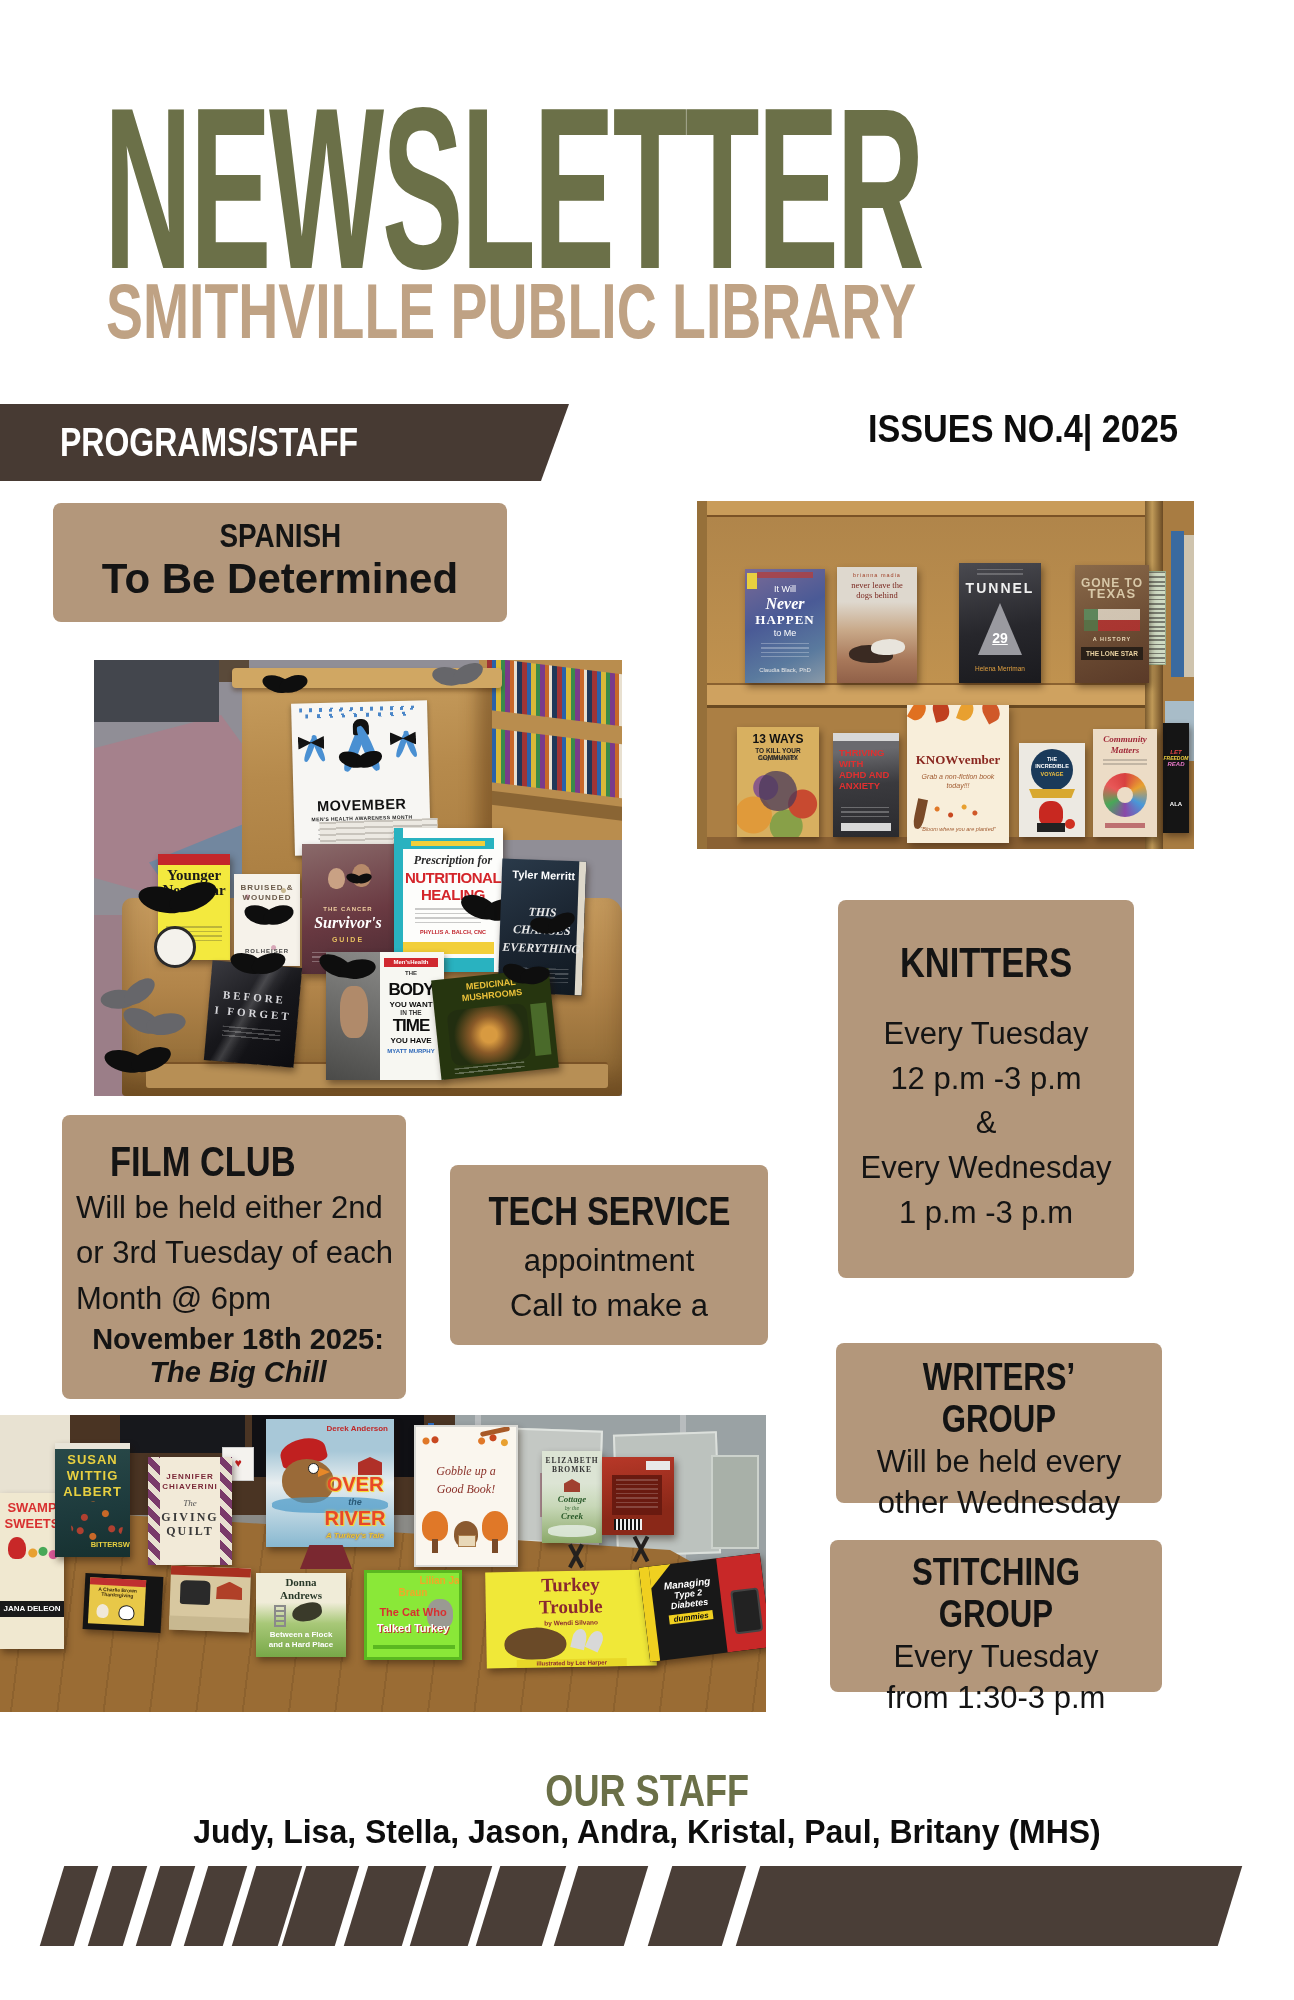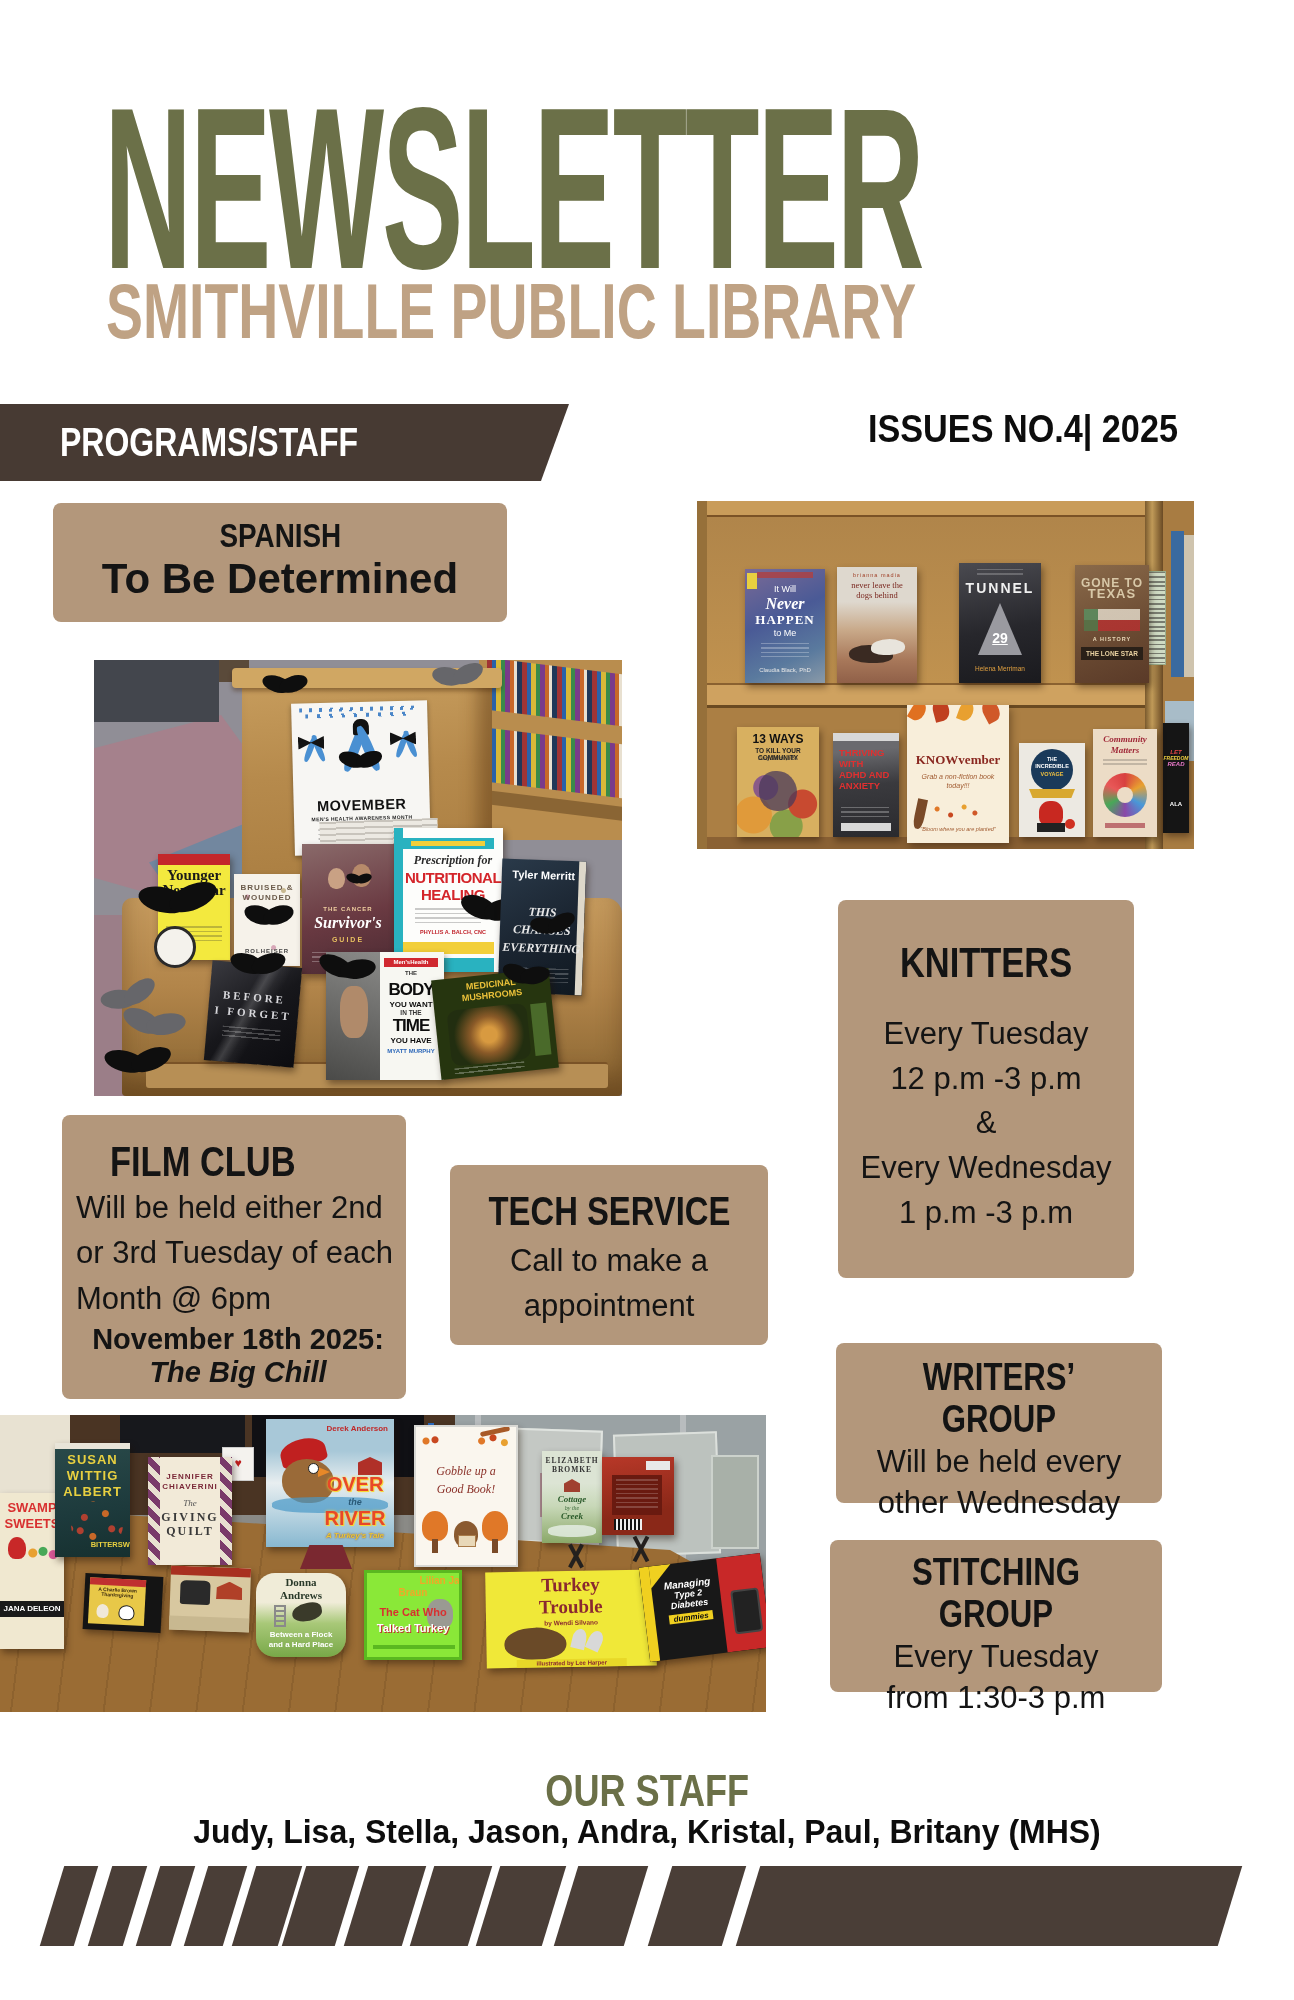--- a/index.html
+++ b/index.html
@@ -331,22 +331,22 @@
     <div class="bt"><span class="cond cond-l">FILM CLUB</span></div>
     <div class="bl">Will be held either 2nd</div>
     <div class="bl">or 3rd Tuesday of each</div>
     <div class="bl">Month @ 6pm</div>
     <div class="date">November 18th 2025:</div>
     <div class="movie">The Big Chill</div>
   </section>
 
   <section class="box tech">
     <div class="bt"><span class="cond">TECH SERVICE</span></div>
+    <div class="bl">appointment</div>
     <div class="bl">Call to make a</div>
-    <div class="bl">appointment</div>
   </section>
 
   <section class="box writers">
     <div class="bt"><span class="cond">WRITERS’ GROUP</span></div>
     <div class="bl">Will be held every</div>
     <div class="bl">other Wednesday</div>
   </section>
 
   <section class="box stitch">
     <div class="bt"><span class="cond">STITCHING GROUP</span></div>
@@ -448,21 +448,21 @@
         <div class="abs" style="left:8px;top:26px;width:12px;height:14px;background:#f0e8d8;border-radius:50% 50% 40% 40%;"></div>
         <div class="abs" style="left:30px;top:26px;width:14px;height:13px;background:#fff;border-radius:55% 55% 45% 45%;border:1px solid #222;"></div>
       </div>
     </div>
     <div class="bk" style="left:170px;top:152px;width:80px;height:64px;background:#d8c8a0;transform:rotate(2deg);">
       <div class="abs" style="left:0;top:0;width:80px;height:9px;background:#a83020;"></div>
       <div class="abs" style="left:10px;top:14px;width:30px;height:24px;background:#2a2a2a;border-radius:20% 20% 10% 10%;"></div>
       <div class="abs" style="left:46px;top:14px;width:26px;height:18px;background:#b04028;clip-path:polygon(0 100%,0 35%,50% 0,100% 35%,100% 100%);"></div>
       <div class="abs" style="left:0;top:50px;width:80px;height:14px;background:#c8b890;"></div>
     </div>
-    <div class="bk" style="left:256px;top:158px;width:90px;height:84px;background:linear-gradient(180deg,#f0ecd8 0 35%,#a8c878 60%,#78a848 100%);border-radius:19px;">
+    <div class="bk" style="left:256px;top:158px;width:90px;height:84px;background:linear-gradient(180deg,#f0ecd8 0 35%,#a8c878 60%,#78a848 100%);">
       <div class="tx serif" style="top:4px;font-size:11px;color:#2a3a2a;">Donna</div>
       <div class="tx serif" style="top:17px;font-size:11px;color:#2a3a2a;">Andrews</div>
       <div class="abs" style="left:18px;top:32px;width:12px;height:22px;background:repeating-linear-gradient(180deg,#8a8a8a 0 2px,transparent 2px 5px),linear-gradient(90deg,#8a8a8a 0 2px,transparent 2px 10px,#8a8a8a 10px 12px);"></div>
       <div class="abs" style="left:36px;top:30px;width:30px;height:18px;background:#3a3a2a;border-radius:60% 40% 50% 50%;transform:rotate(-10deg);"></div>
       <div class="tx" style="top:58px;font-size:8px;color:#fff;">Between a Flock</div>
       <div class="tx" style="top:68px;font-size:8px;color:#fff;">and a Hard Place</div>
     </div>
     <div class="bk" style="left:364px;top:155px;width:98px;height:90px;background:#8ae838;border:3px solid #5ab820;box-sizing:border-box;">
       <div class="tx" style="top:3px;font-size:10px;color:#f0a828;margin-left:41px;">Lilian Jackson</div>
       <div class="tx" style="top:15px;font-size:10px;color:#f0a828;">Braun</div>

